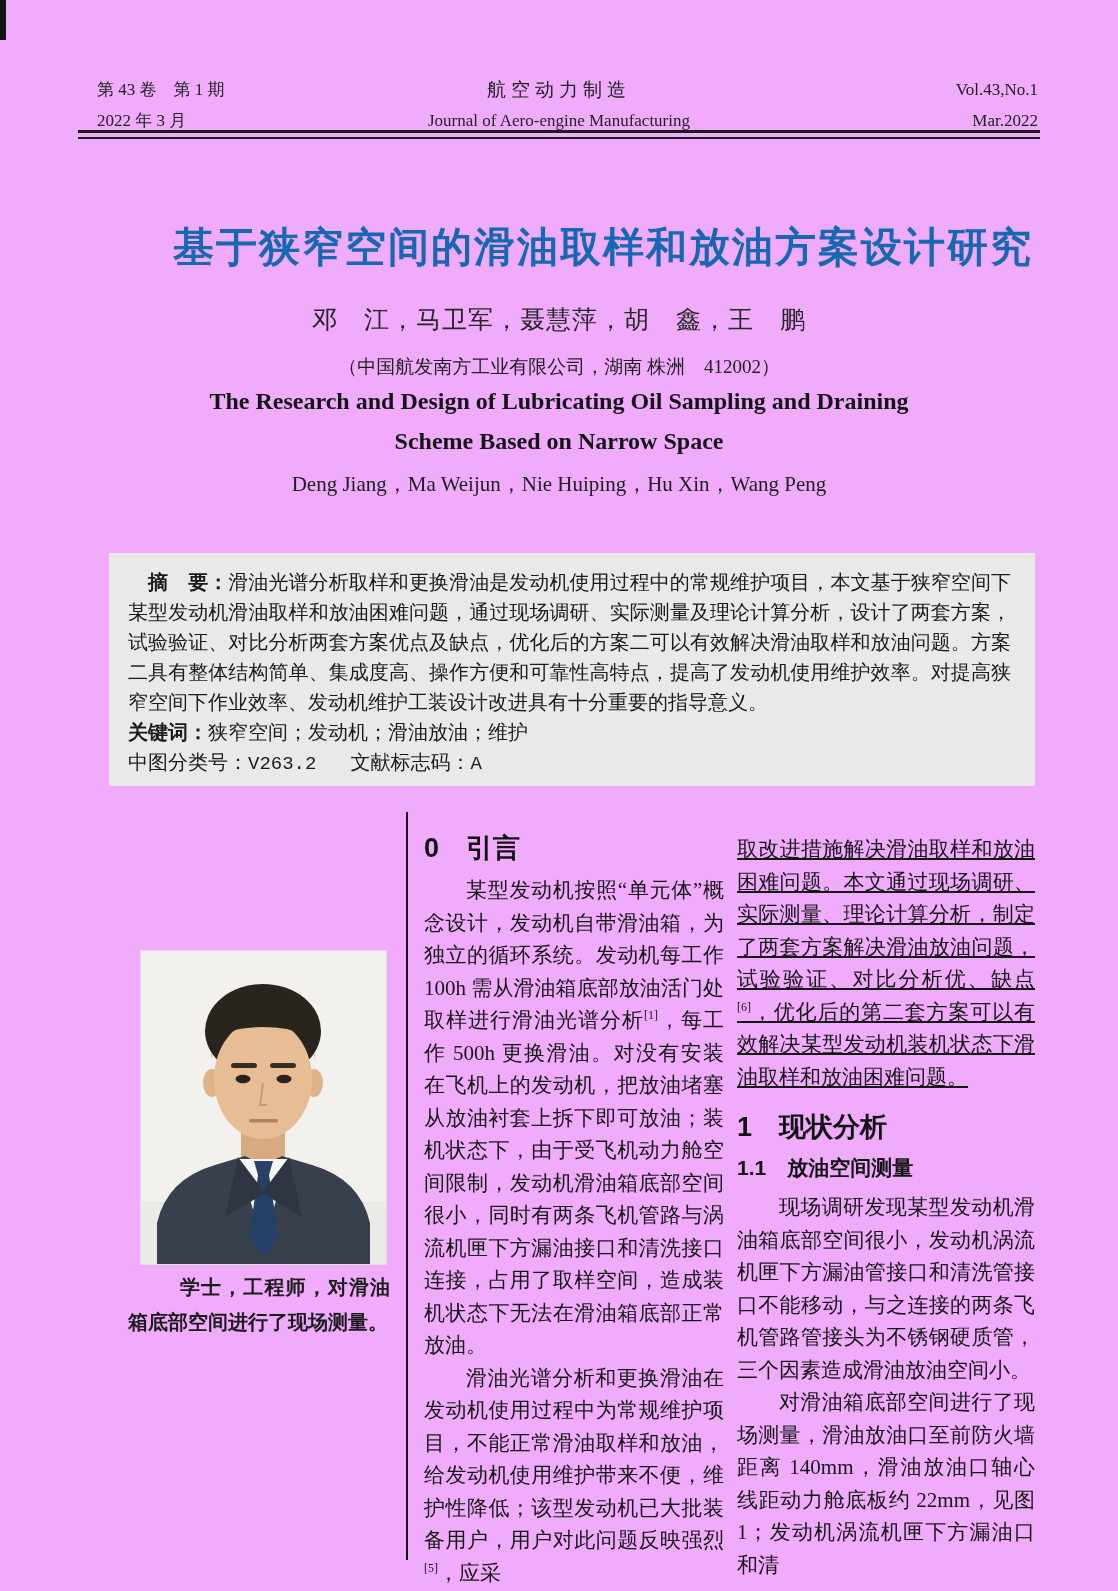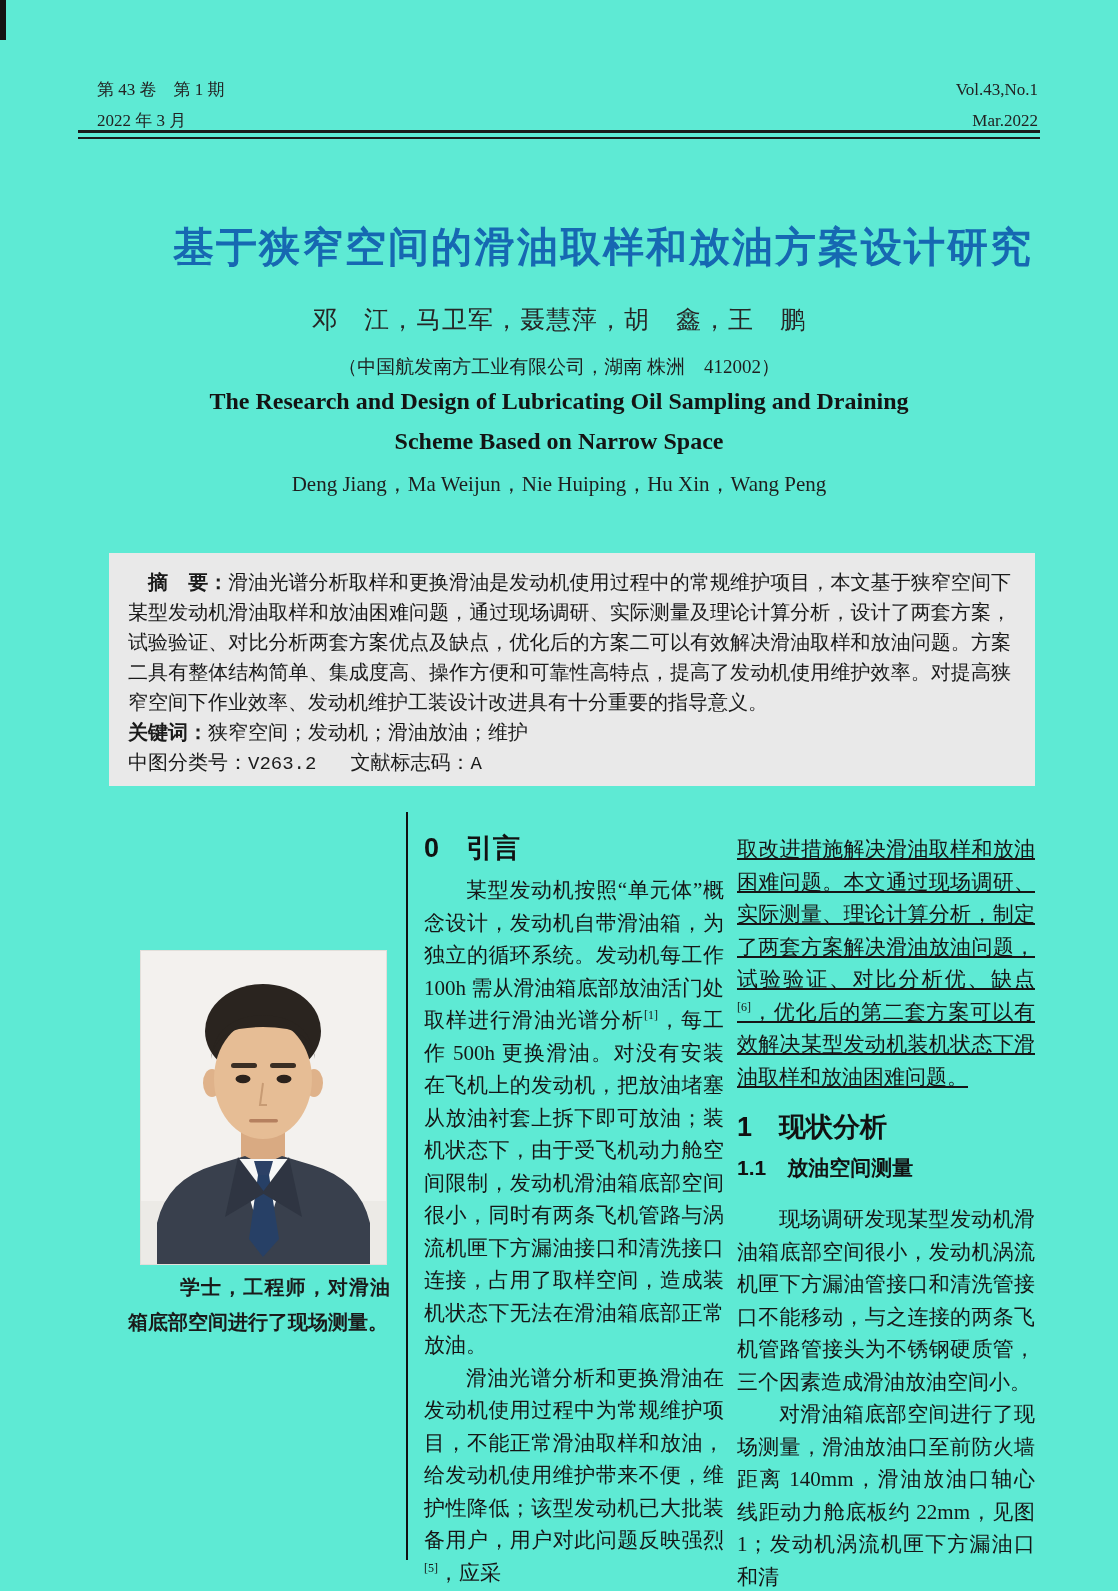--- a/index.html
+++ b/index.html
@@ -1,19 +1,19 @@
 <!DOCTYPE html>
 <html><head>
 <meta charset="utf-8">
 <style>
   * { margin:0; padding:0; box-sizing:border-box; }
   html,body { background:#9a9a9a; }
   .page {
     position:relative; width:1118px; height:1591px;
-    background:#5eead4; overflow:hidden; margin:0 auto;
+    background:#f0abfc; overflow:hidden; margin:0 auto;
     font-family:"Liberation Serif","DejaVu Serif",serif;
     color:#1e1e1e;
   }
   .abs { position:absolute; }
   .scan-mark { left:0; top:8; width:6px; height:40px; background:#141414; }
 
   
   .hdr { top:74px; font-size:17px; line-height:31px; color:#222; }
   .hdr-left  { left:97px; text-align:left; }
   .hdr-center{ left:0; width:1118px; text-align:center; }
@@ -69,35 +69,39 @@
   .col p { text-indent:2em; }
   .col p.no-indent { text-indent:0;text-decoration:underline; }
   .h-major {
     font-family:"Liberation Sans","DejaVu Sans",sans-serif;
     font-weight:bold; font-size:27px; line-height:36px;
     text-align:left; color:#111; margin-bottom:8px;
   }
   .h-minor {
     font-family:"Liberation Sans","DejaVu Sans",sans-serif;
     font-weight:bold; font-size:21px; line-height:30px;
-    text-align:left; color:#111; margin-bottom:20px;
+    text-align:left; color:#111; margin-bottom:8px;
   }
   .col-right .h-major { margin-top:16px; }
   sup.ref { font-size:12px; line-height:0; vertical-align:super; }
 </style>
 </head>
 <body>
 
 <div class="page">
 
   <div class="abs scan-mark"></div>
 
   <div class="abs hdr hdr-left">
     <div>第 43 卷　第 1 期</div>
     <div>2022 年 3 月</div>
+  </div>
+  <div class="abs hdr hdr-center">
+    <div class="cn">航空动力制造</div>
+    <div>Journal of Aero-engine Manufacturing</div>
   </div>
   <div class="abs hdr hdr-right">
     <div>Vol.43,No.1</div>
     <div>Mar.2022</div>
   </div>
   <div class="abs rule-thick"></div>
   <div class="abs rule-thin"></div>
 
   <h1 class="abs title-cn" style="color:#1668b2">基于狭窄空间的滑油取样和放油方案设计研究</h1>
   <div class="abs authors-cn">邓　江，马卫军，聂慧萍，胡　鑫，王　鹏</div>

